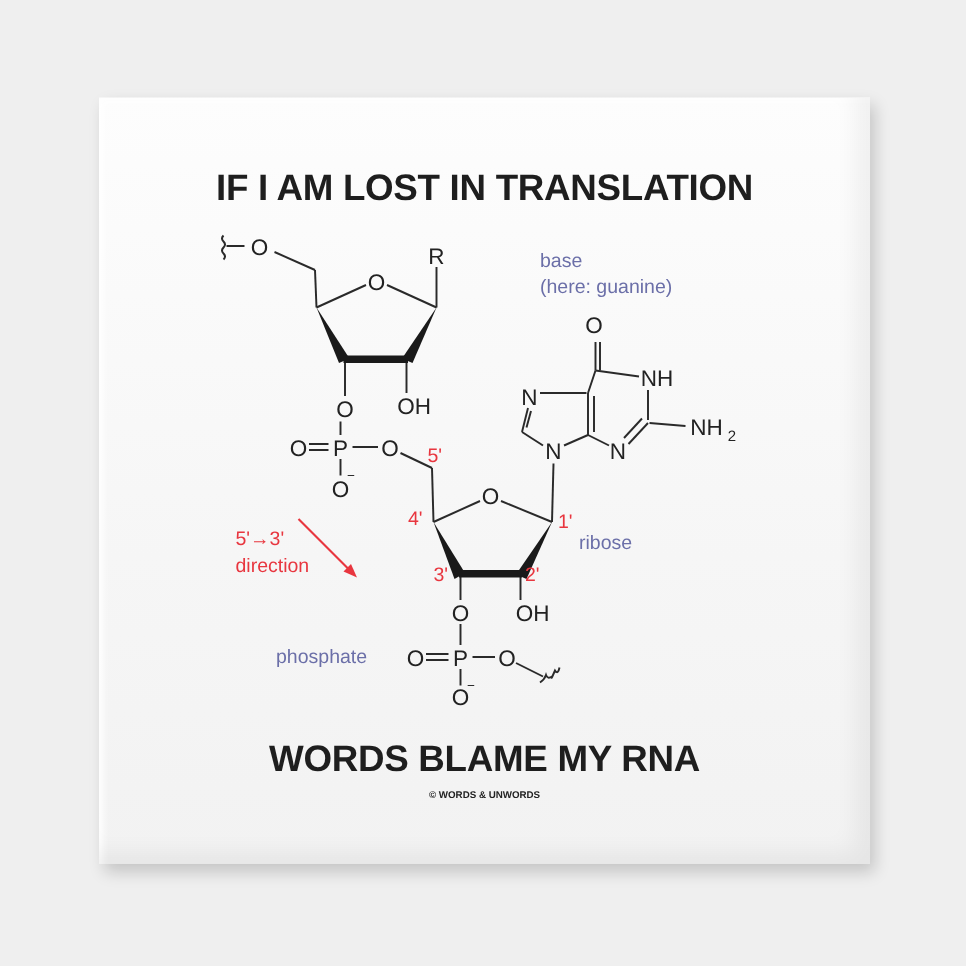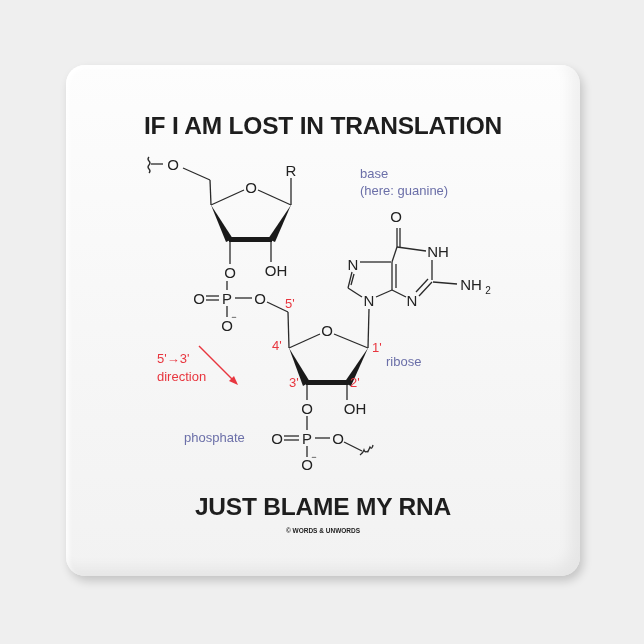--- a/index.html
+++ b/index.html
@@ -8,21 +8,21 @@
     background: #efefef;
     position: relative;
     overflow: hidden;
     font-family: "Liberation Sans", sans-serif;
   }
   .magnet {
     position: absolute;
     left: 66px; top: 65px;
     width: 514px; height: 511px;
     background: linear-gradient(180deg, #fdfdfd 0%, #f6f6f6 60%, #f2f2f2 100%);
-    border-radius: 19px;
+    border-radius: 0;
     box-shadow:
       3px 5px 10px rgba(0,0,0,0.18),
       inset -10px -8px 14px rgba(0,0,0,0.05),
       inset 3px 3px 4px rgba(255,255,255,0.9);
   }
   .headline {
     position: absolute;
     left: 0; width: 100%;
     text-align: center;
     font-weight: bold;
@@ -37,21 +37,21 @@
     font-size: 6.5px; font-weight: bold; color: #222;
   }
   svg.mol { position: absolute; left: 0; top: 0; }
   .mol text { font-family: "Liberation Sans", sans-serif; }
 </style>
 </head>
 <body>
 
 <div class="magnet">
   <div class="headline top">IF I AM LOST IN TRANSLATION</div>
-  <div class="headline bottom">JUST BLAME MY RNA</div>
+  <div class="headline bottom">WORDS BLAME MY RNA</div>
   <div class="credit">© WORDS &amp; UNWORDS</div>
 </div>
 
 <svg class="mol" width="644" height="644" viewBox="0 0 644 644">
   <g stroke="#2a2a2a" stroke-width="1.3" fill="none">
 
     <path d="M149,157 q-2,2 0,4 q2,2 0,4 q-2,2 0,4 q2,2 0,4"></path>
     <line x1="151" y1="164" x2="163" y2="164"></line>
     <line x1="183" y1="168" x2="210" y2="180"></line>
 

